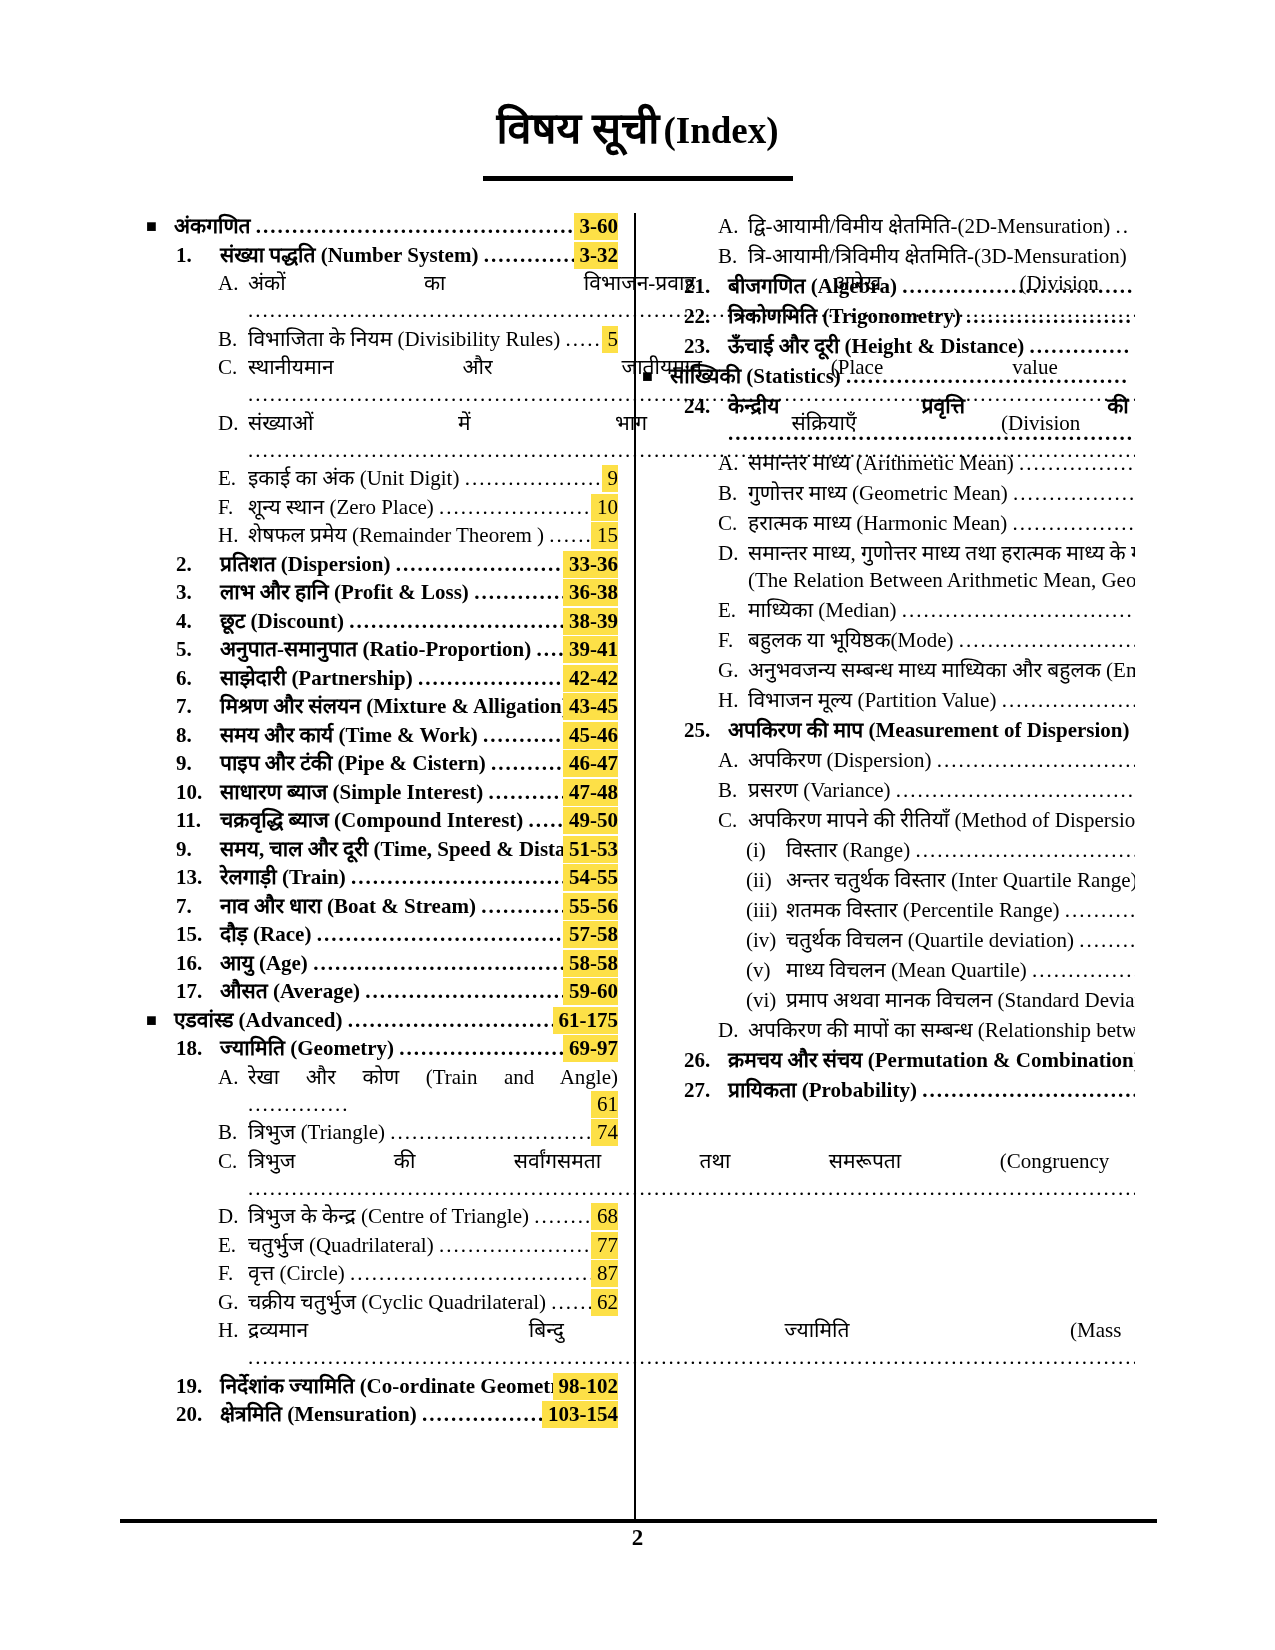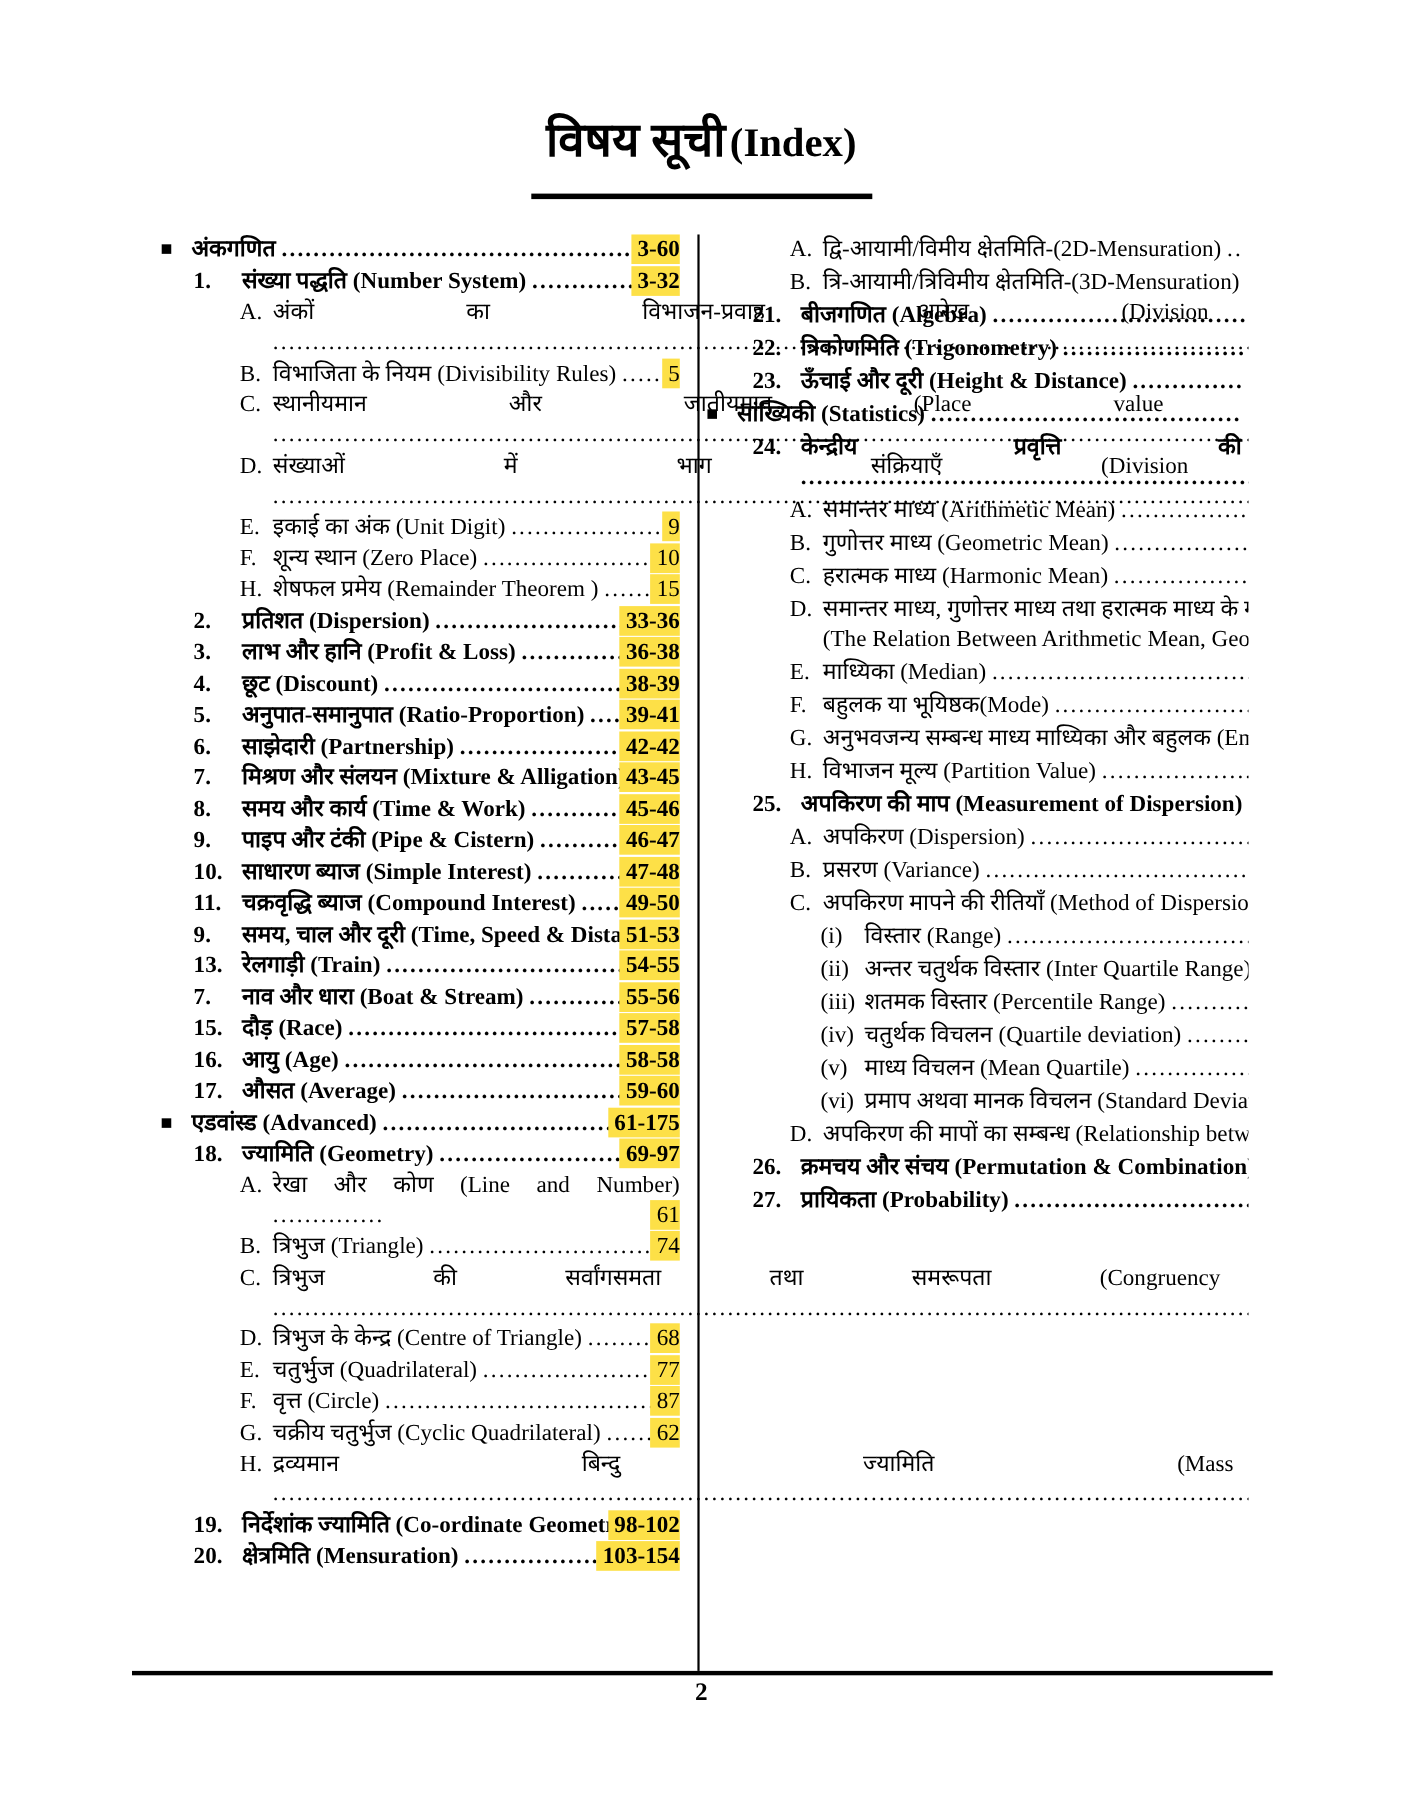--- a/index.html
+++ b/index.html
@@ -188,21 +188,21 @@
         <div class="entry lvl0">
           <span class="marker">■</span>
           <div class="body"><span class="text">एडवांस्ड (Advanced) </span><span class="dots">.....................................</span><span class="pages">61-175</span></div>
         </div>
         <div class="entry lvl1">
           <span class="marker">18.</span>
           <div class="body"><span class="text">ज्यामिति (Geometry) </span><span class="dots">..............................</span><span class="pages">69-97</span></div>
         </div>
         <div class="entry lvl2">
           <span class="marker">A.</span>
-          <div class="body"><span class="text">रेखा और कोण (Line and Number) </span><span class="dots">..............</span><span class="pages">61</span></div>
+          <div class="body"><span class="text">रेखा और कोण (Train and Angle) </span><span class="dots">..............</span><span class="pages">61</span></div>
         </div>
         <div class="entry lvl2">
           <span class="marker">B.</span>
           <div class="body"><span class="text">त्रिभुज (Triangle) </span><span class="dots">...............................</span><span class="pages">74</span></div>
         </div>
         <div class="entry lvl2">
           <span class="marker">C.</span>
           <div class="body"><span class="text">त्रिभुज की सर्वांगसमता तथा समरूपता (Congruency &amp; Similarity of Triangle) </span><span class="dots">........................................................................................................................................................................................................</span></div>
         </div>
         <div class="entry lvl2">

